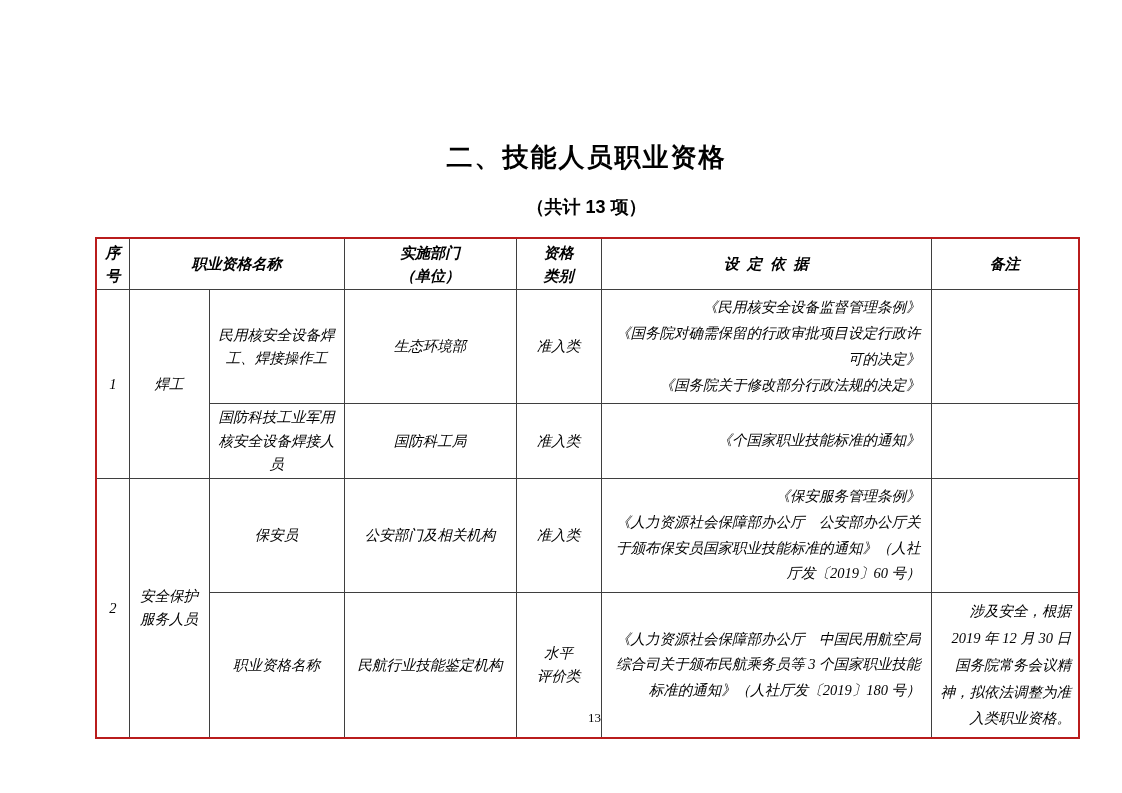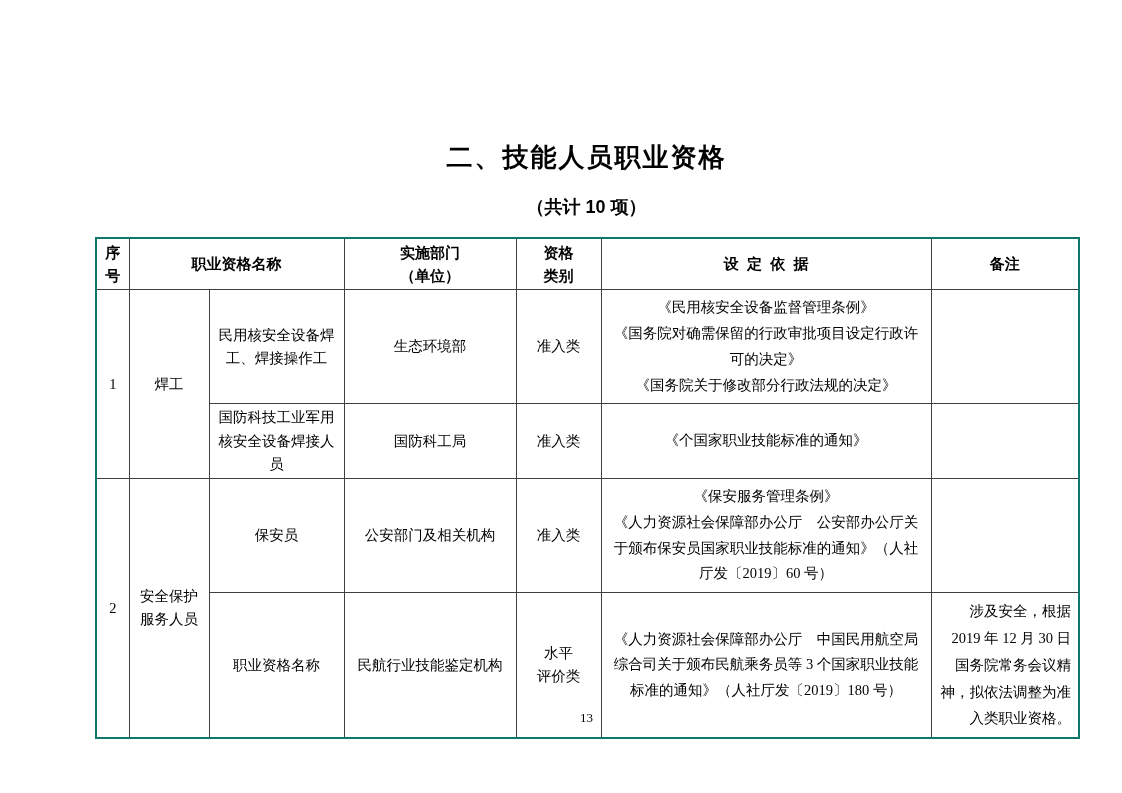--- a/index.html
+++ b/index.html
@@ -37,21 +37,22 @@
     font-family: "Liberation Sans", "DejaVu Sans", sans-serif;
     font-weight: bold;
     font-size: 18px;
     line-height: 1.2;
   }
   table.qual-table {
     margin-top: 18px;
     width: 983px;
     border-collapse: collapse;
     table-layout: fixed;
-    border: 2px solid #0f766e;
+    border: 2px solid #b91c1c;
+    font-style: italic;
   }
   .qual-table th,
   .qual-table td {
     border: 1px solid #3f3f3f;
     vertical-align: middle;
     white-space: pre-line;
     padding: 2px 3px;
     overflow: hidden;
   }
   .qual-table th {
@@ -65,46 +66,46 @@
     font-size: 14.5px;
     text-align: center;
     line-height: 1.6;
   }
   .qual-table th.basis-header {
     letter-spacing: 0.55em;
     text-indent: 0.55em;
     margin-top: 23px;
   }
   .qual-table td.basis-cell {
-    text-align: center;
+    text-align: right;
     padding: 5px 10px;
     line-height: 1.78;
   }
   .qual-table td.remark-cell {
     text-align: right;
     padding: 5px 7px;
     line-height: 1.85;
   }
   .page-number {
     position: absolute;
-    left: 0;
+    left: 8px;
     top: 710px;
     width: 983px;
     text-align: center;
     font-size: 13px;
   }
 </style>
 </head>
 <body>
 
 <div class="page">
   <div class="content">
 
     <h1 class="doc-title">二、技能人员职业资格</h1>
-    <div class="doc-subtitle">（共计 10 项）</div>
+    <div class="doc-subtitle">（共计 13 项）</div>
 
     <table class="qual-table">
       <colgroup>
         <col style="width:33px">
         <col style="width:80px">
         <col style="width:135px">
         <col style="width:172px">
         <col style="width:85px">
         <col style="width:330px">
         <col style="width:148px">

